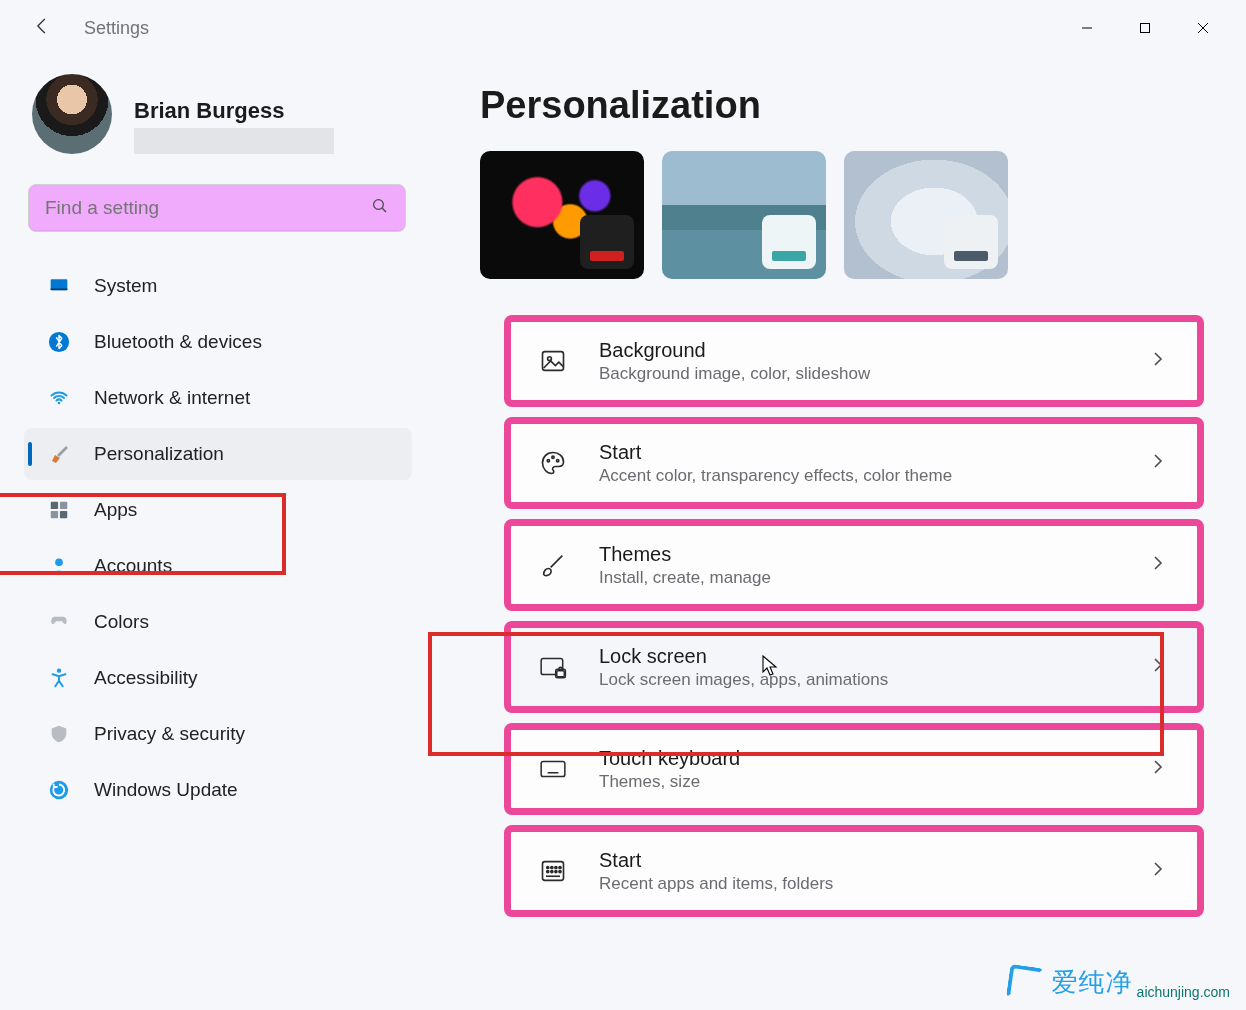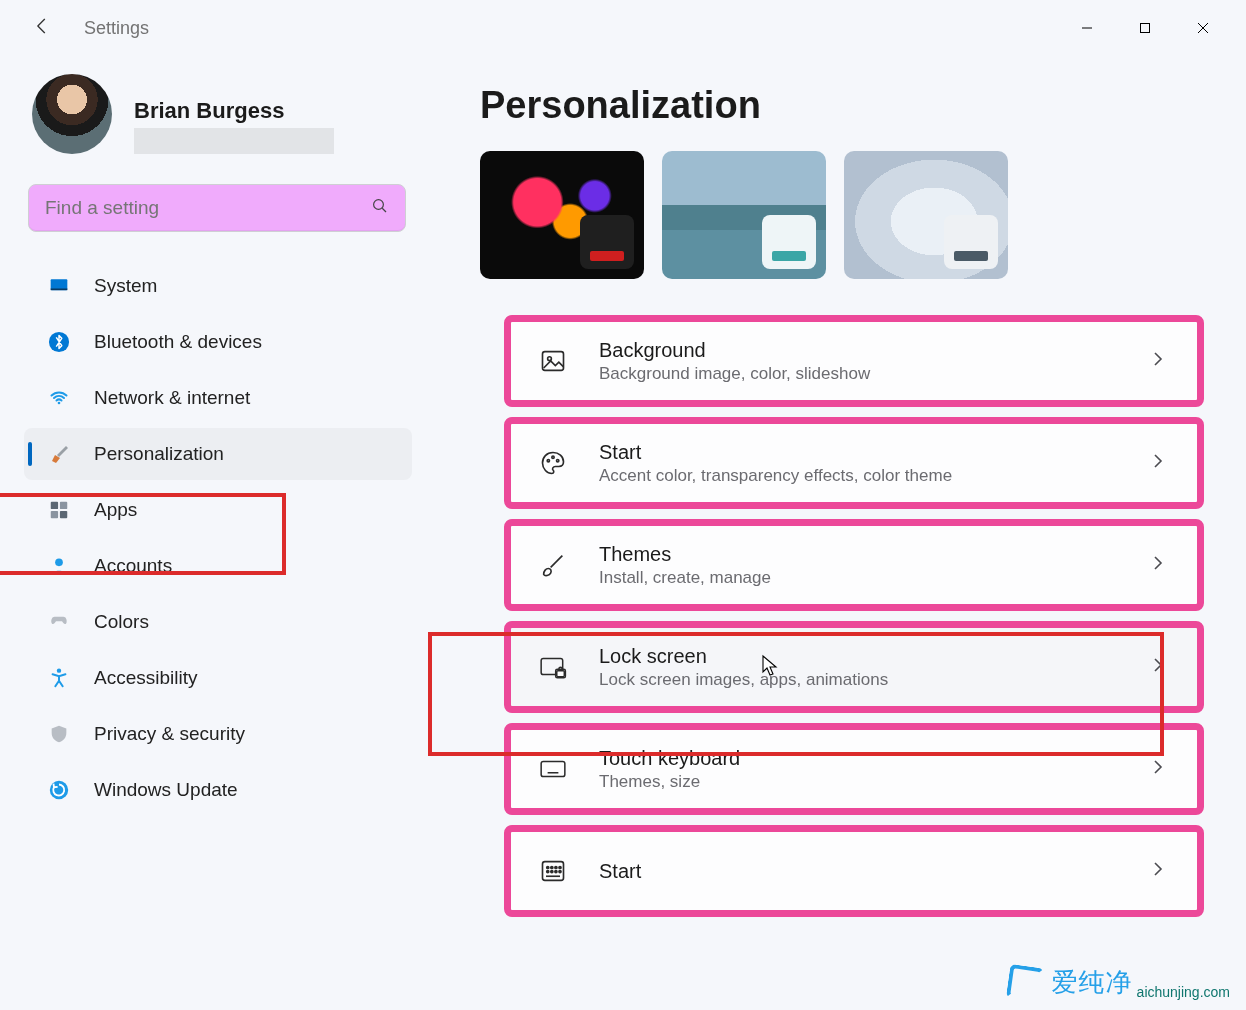--- a/index.html
+++ b/index.html
@@ -344,20 +344,21 @@
               <circle cx="18" cy="7" r=".9" fill="#2b2b2b"></circle>
               <circle cx="7.5" cy="10.5" r=".9" fill="#2b2b2b"></circle>
               <circle cx="11" cy="10.5" r=".9" fill="#2b2b2b"></circle>
               <circle cx="14.5" cy="10.5" r=".9" fill="#2b2b2b"></circle>
               <circle cx="18" cy="10.5" r=".9" fill="#2b2b2b"></circle>
               <line x1="6" y1="14.5" x2="18" y2="14.5"></line>
             </svg>
           </span>
         <div class="ctext">
             <div class="ct">Start</div>
+            <div class="cs">Recent apps and items, folders</div>
           </div>
         <span class="chev"><svg viewBox="0 0 10 16">
               <path d="M2 2 L8 8 L2 14"></path>
             </svg></span>
       </div>
     </div>
 
     <div class="red-hl" style="left:-2px; top:576px; width:736px; height:124px;"></div>
   </div>
 </div>

